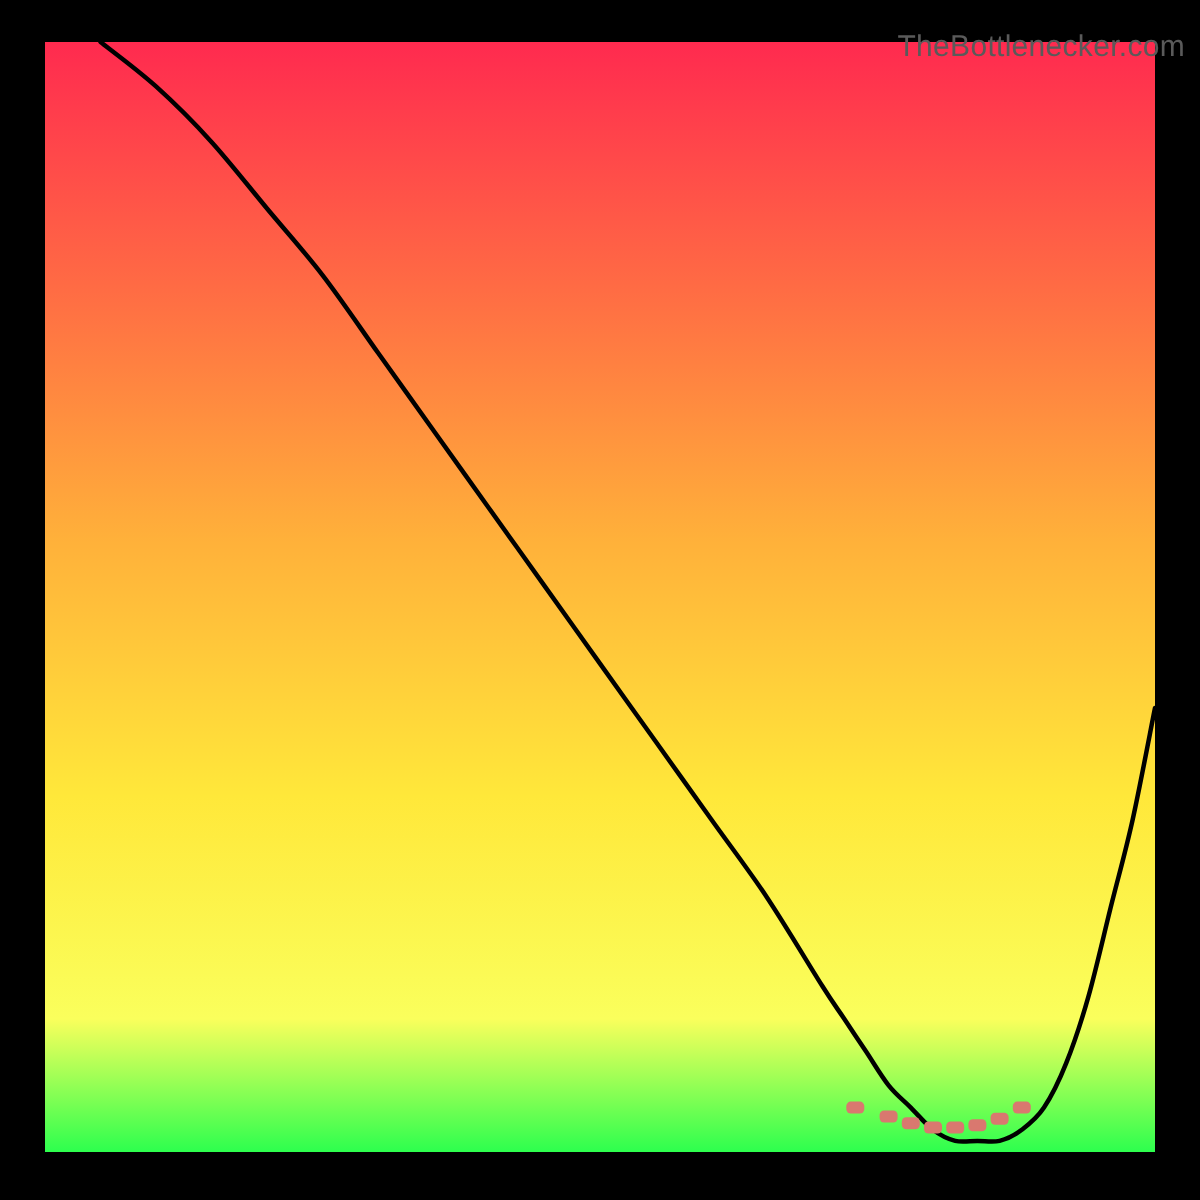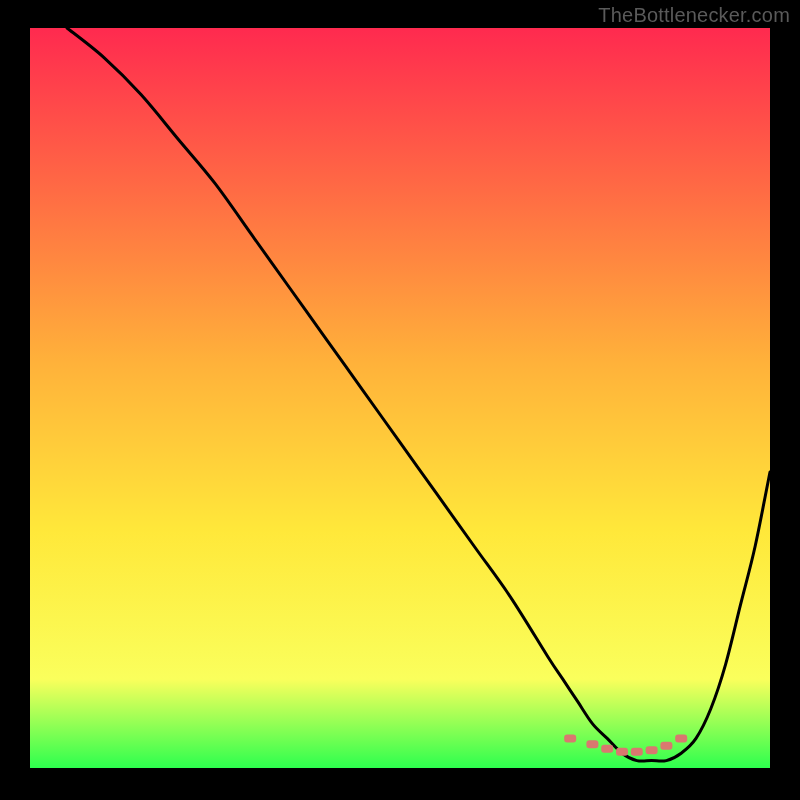--- a/index.html
+++ b/index.html
@@ -6,21 +6,21 @@
     margin: 0;
     padding: 0;
     width: 800px;
     height: 800px;
     background: #000;
     position: relative;
     font-family: Arial, Helvetica, sans-serif;
   }
   .watermark {
     position: absolute;
-    top: 4px;
+    top: 20px;
     right: 10px;
     color: #5a5a5a;
     font-size: 20px;
     font-weight: 500;
     z-index: 10;
     letter-spacing: 0.2px;
   }
   .plot-area {
     position: absolute;
     left: 30px;

